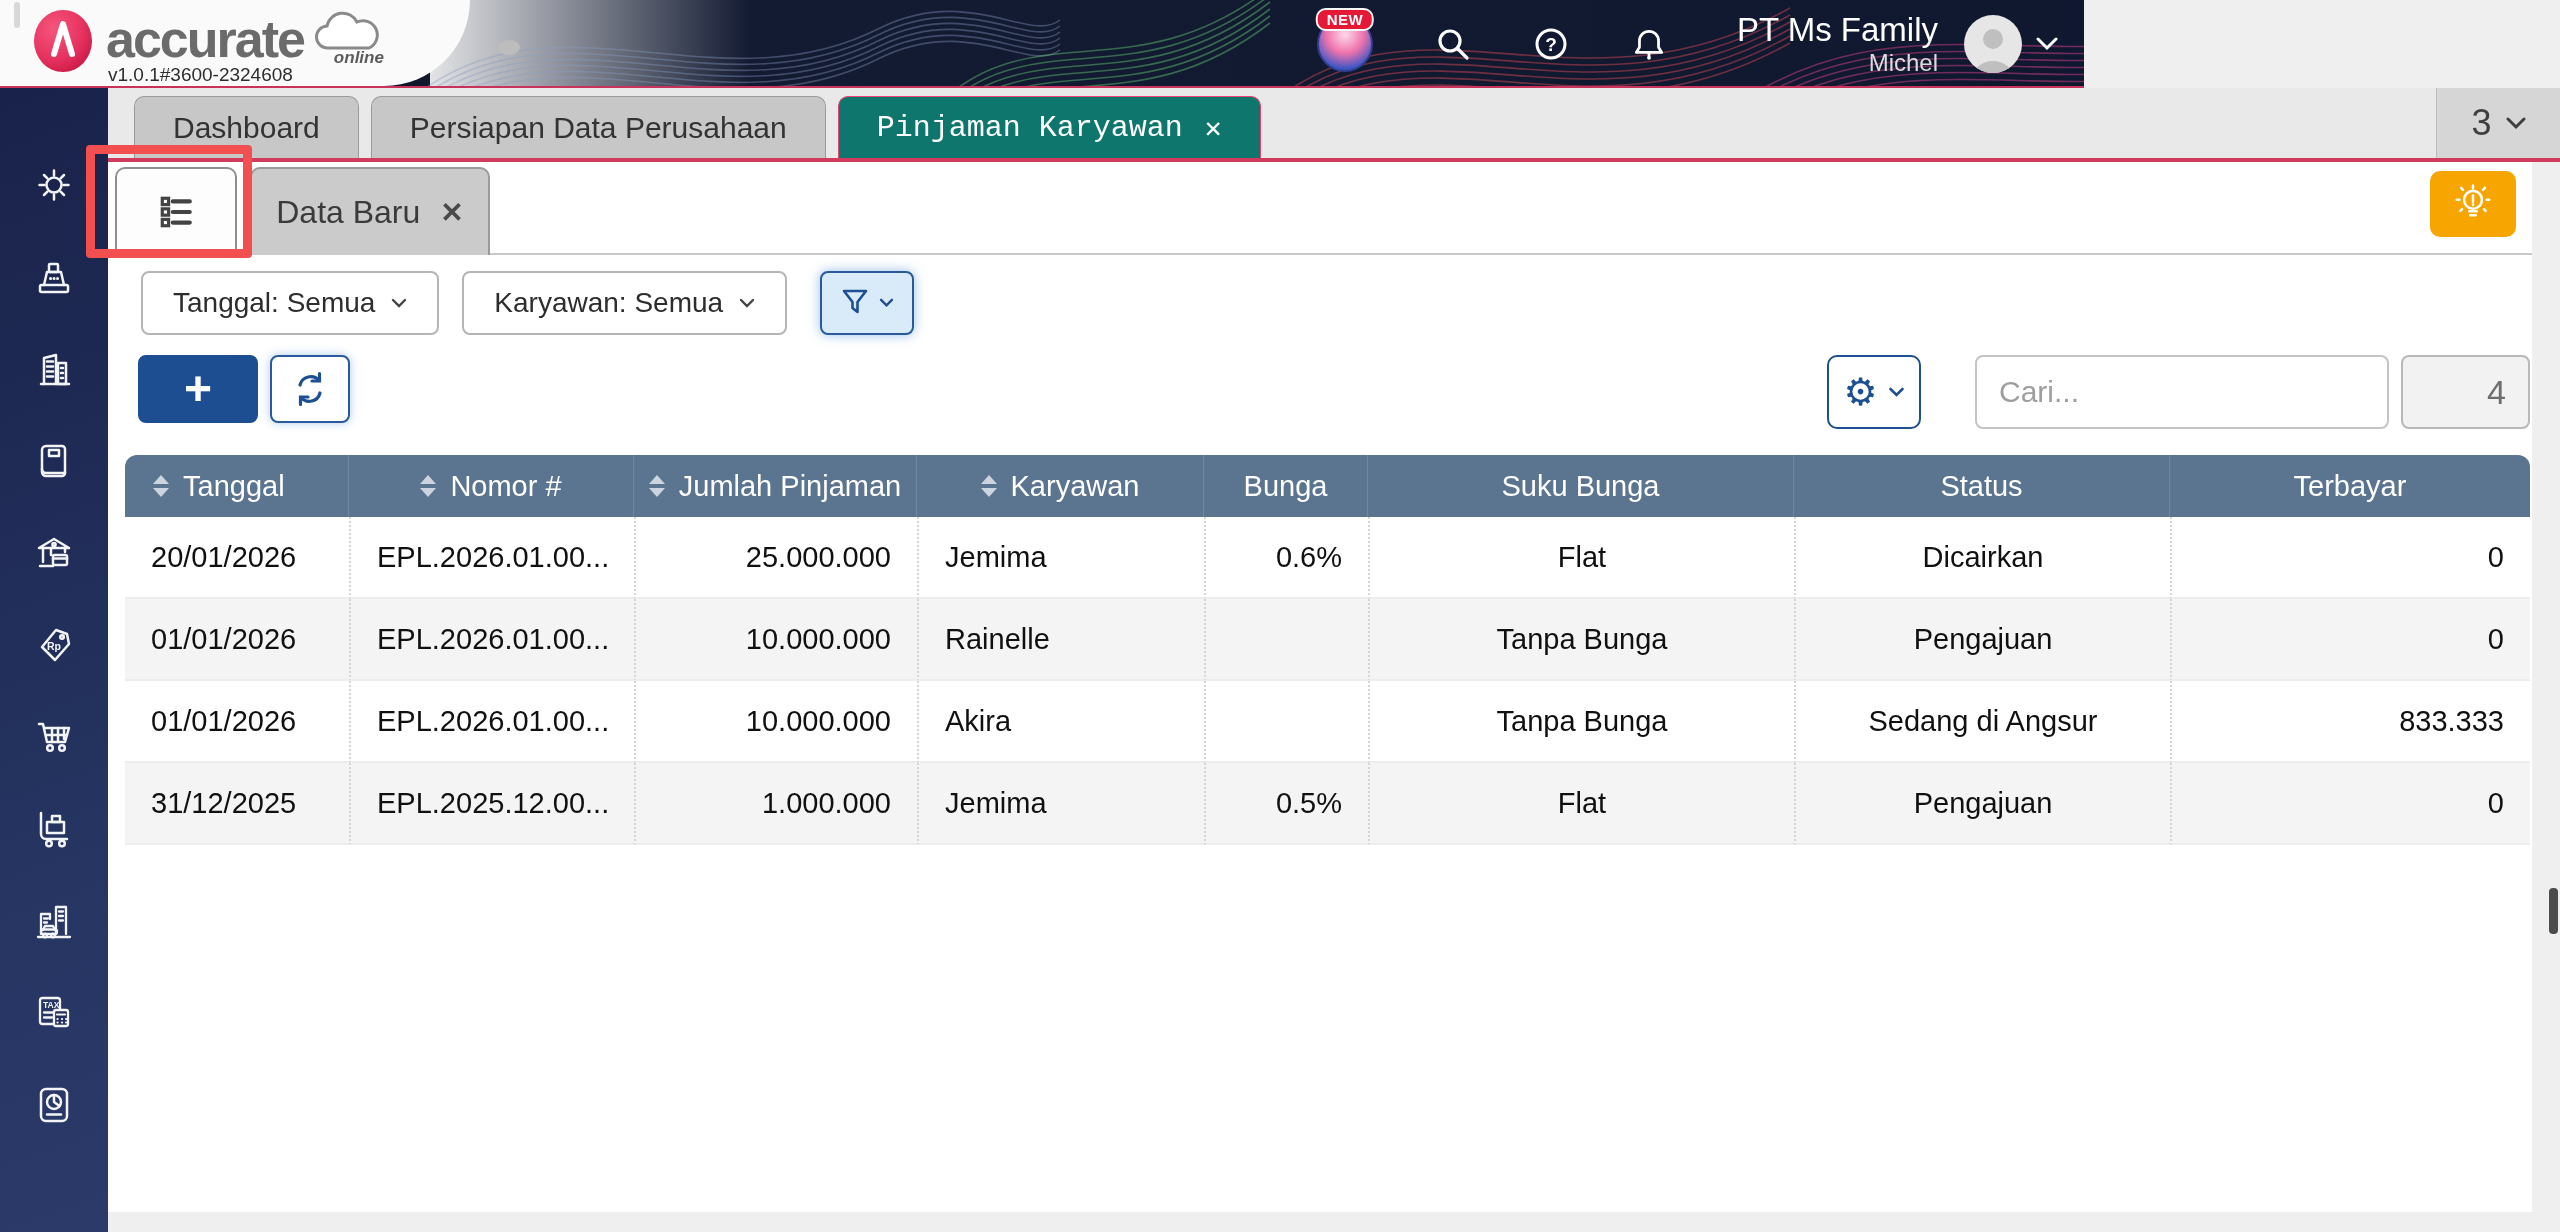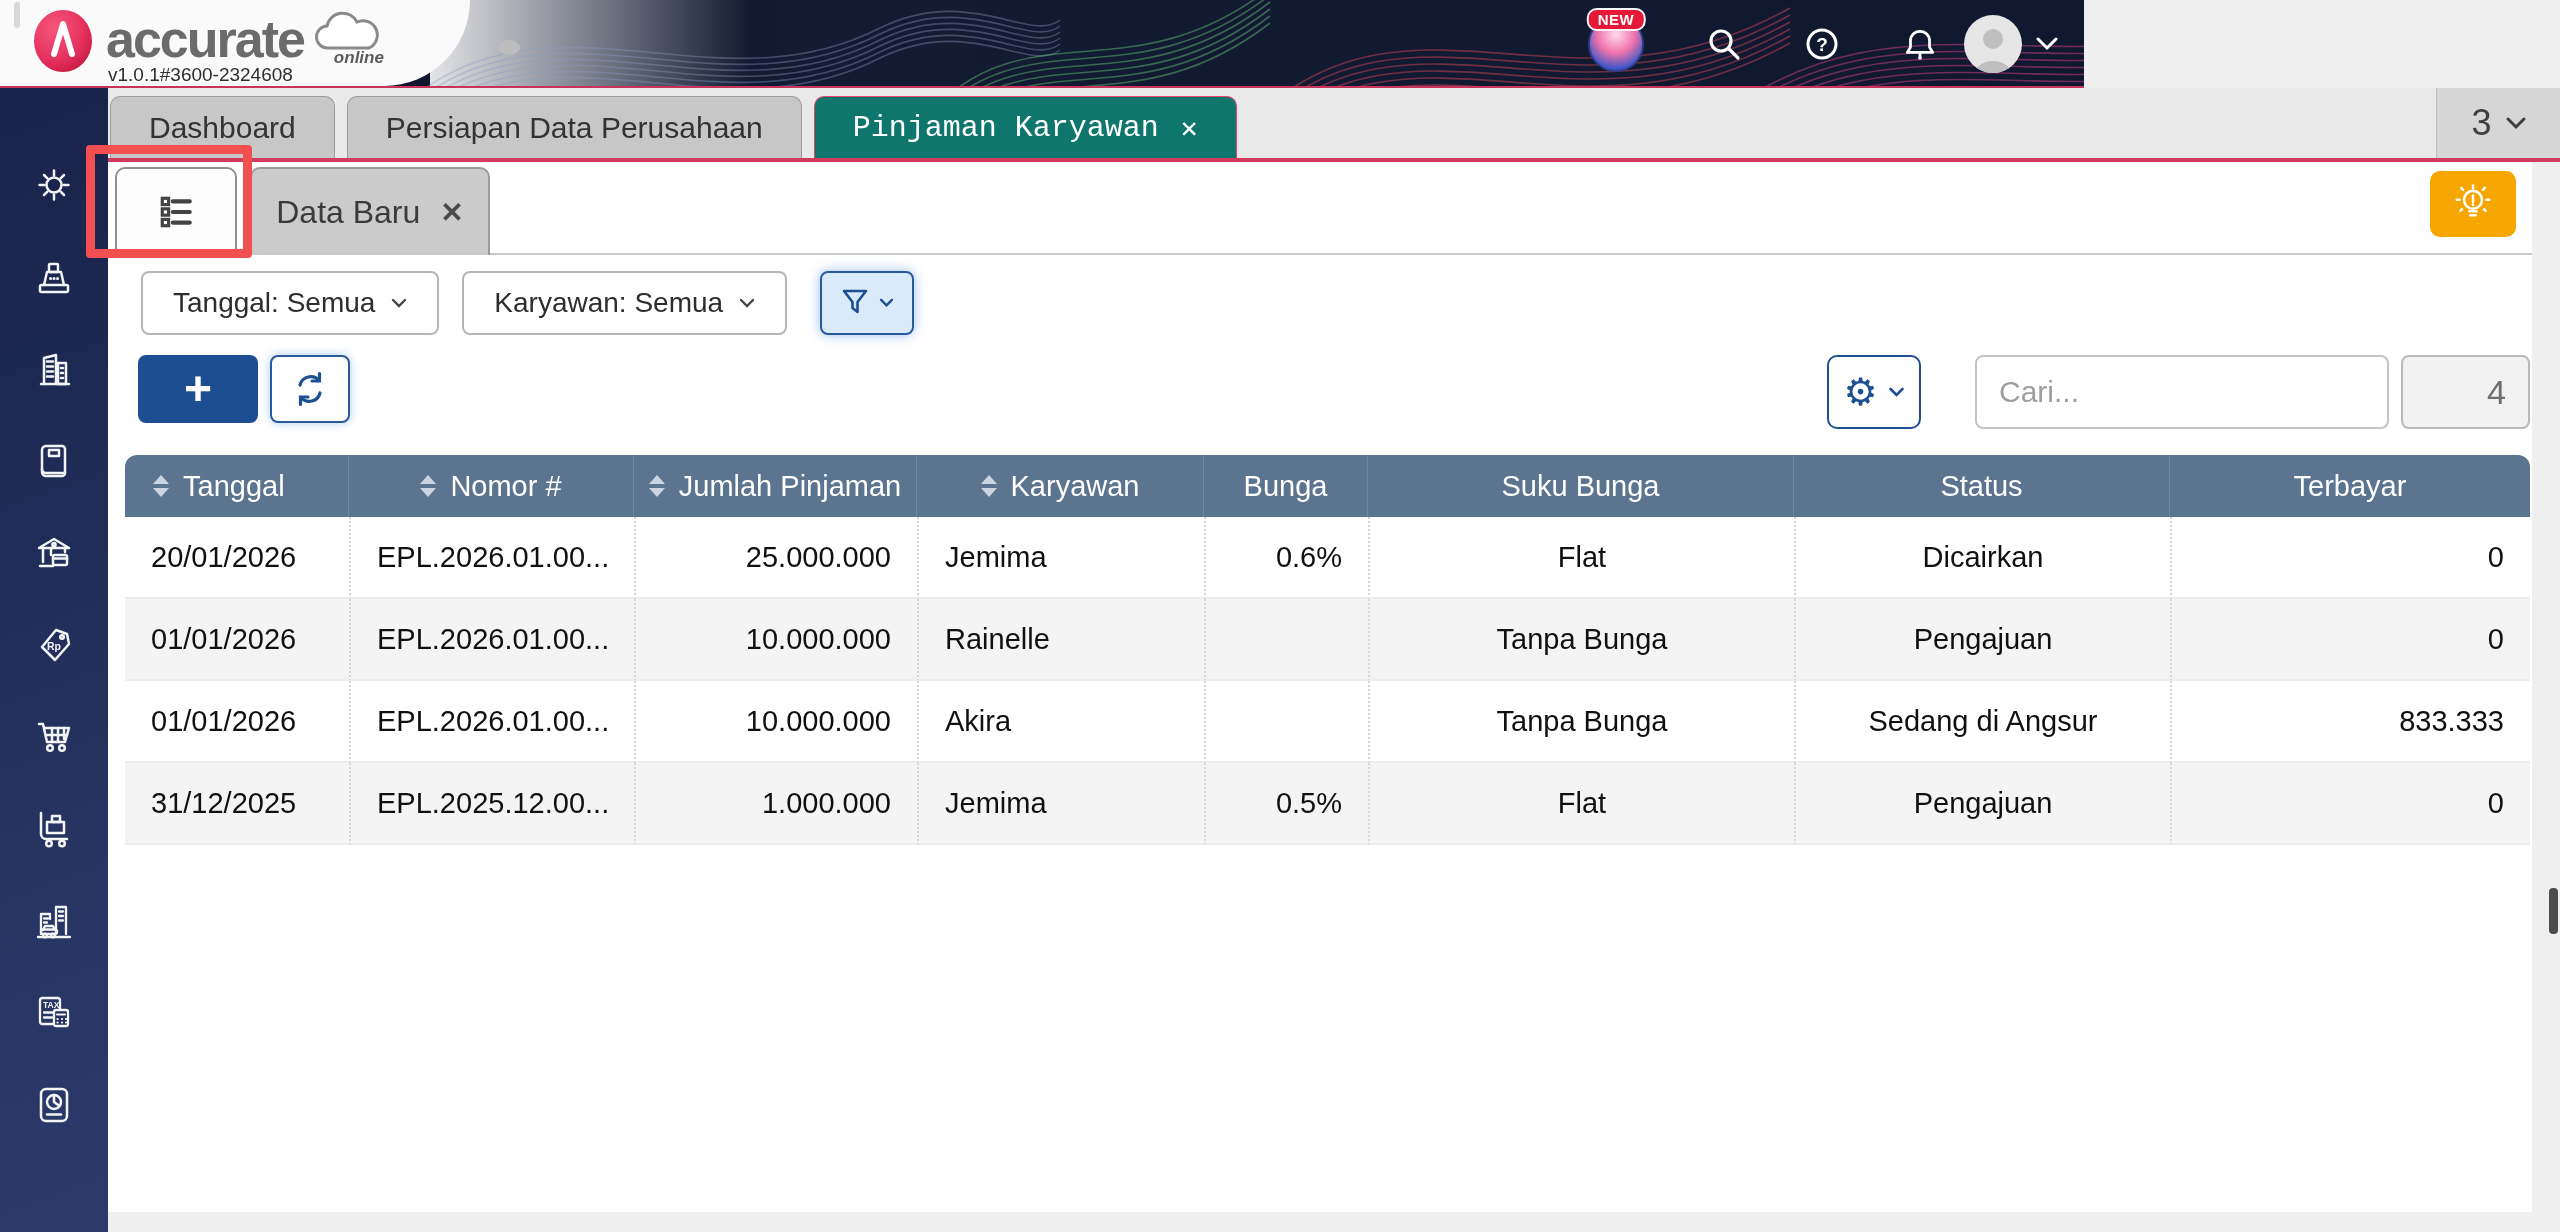--- a/index.html
+++ b/index.html
@@ -45,21 +45,21 @@
   .h-icon{margin-left:62px;display:flex;align-items:center;}
   .company-block{margin-left:70px;text-align:right;line-height:1.2;}
   .company-name{color:#fff;font-size:33px;}
   .user-name{color:#dcdcdc;font-size:24px;}
   .avatar{margin-left:26px;width:58px;height:58px;border-radius:50%;background:#e6e6e6;overflow:hidden;display:flex;align-items:flex-end;justify-content:center;}
   .hdr-chevron{margin-left:14px;}
   
   .tab-strip{
     position:absolute;left:108px;top:88px;right:0;height:74px;
     background:#e9e9e9;border-bottom:4px solid #d23a5e;
-    display:flex;align-items:flex-end;padding-left:2px;
+    display:flex;align-items:flex-end;padding-left:26px;
   }
   .tab{
     height:62px;display:inline-flex;align-items:center;gap:22px;
     padding:0 38px;margin-right:12px;
     background:#c7c7c7;border:1px solid #9b9b9b;border-bottom:none;
     border-radius:10px 10px 0 0;font-size:30px;color:#333;cursor:pointer;
   }
   .tab.active{background:#0f766e;color:#fff;border-color:#e8436e;font-family:Liberation Mono, monospace;}
   .tab .x{font-size:28px;font-weight:bold;}
   .tab-overflow{
@@ -274,20 +274,24 @@
         <text x="18" y="25" text-anchor="middle" font-size="19" font-weight="bold" fill="#fff" font-family="Liberation Sans, sans-serif">?</text>
       </svg>
     </span>
     <span class="h-icon">
       <svg width="36" height="36" viewBox="0 0 34 34" fill="none" stroke="#fff" stroke-width="2.6" stroke-linecap="round" stroke-linejoin="round">
         <path d="M17 5 a9 9 0 0 1 9 9 v6 l3 5 H5 l3 -5 v-6 a9 9 0 0 1 9 -9 z"></path>
         <path d="M17 25.5 v2.5"></path>
           <circle cx="17" cy="30" r="1.8" fill="#fff" stroke="none"></circle>
       </svg>
     </span>
+    <div class="company-block">
+      <div class="company-name">PT Ms Family</div>
+      <div class="user-name">Michel</div>
+    </div>
     <div class="avatar">
       <svg width="58" height="52" viewBox="0 0 58 52">
         <circle cx="29" cy="18" r="10" fill="#bfbfbf"></circle>
         <path d="M9 56 a20 16 0 0 1 40 0 z" fill="#bfbfbf"></path>
       </svg>
     </div>
     <span class="hdr-chevron">
       <svg width="22" height="14" viewBox="0 0 22 14" fill="none" stroke="#fff" stroke-width="3" stroke-linecap="round">
           <path d="M2 2 L11 11 L20 2"></path>
         </svg>

